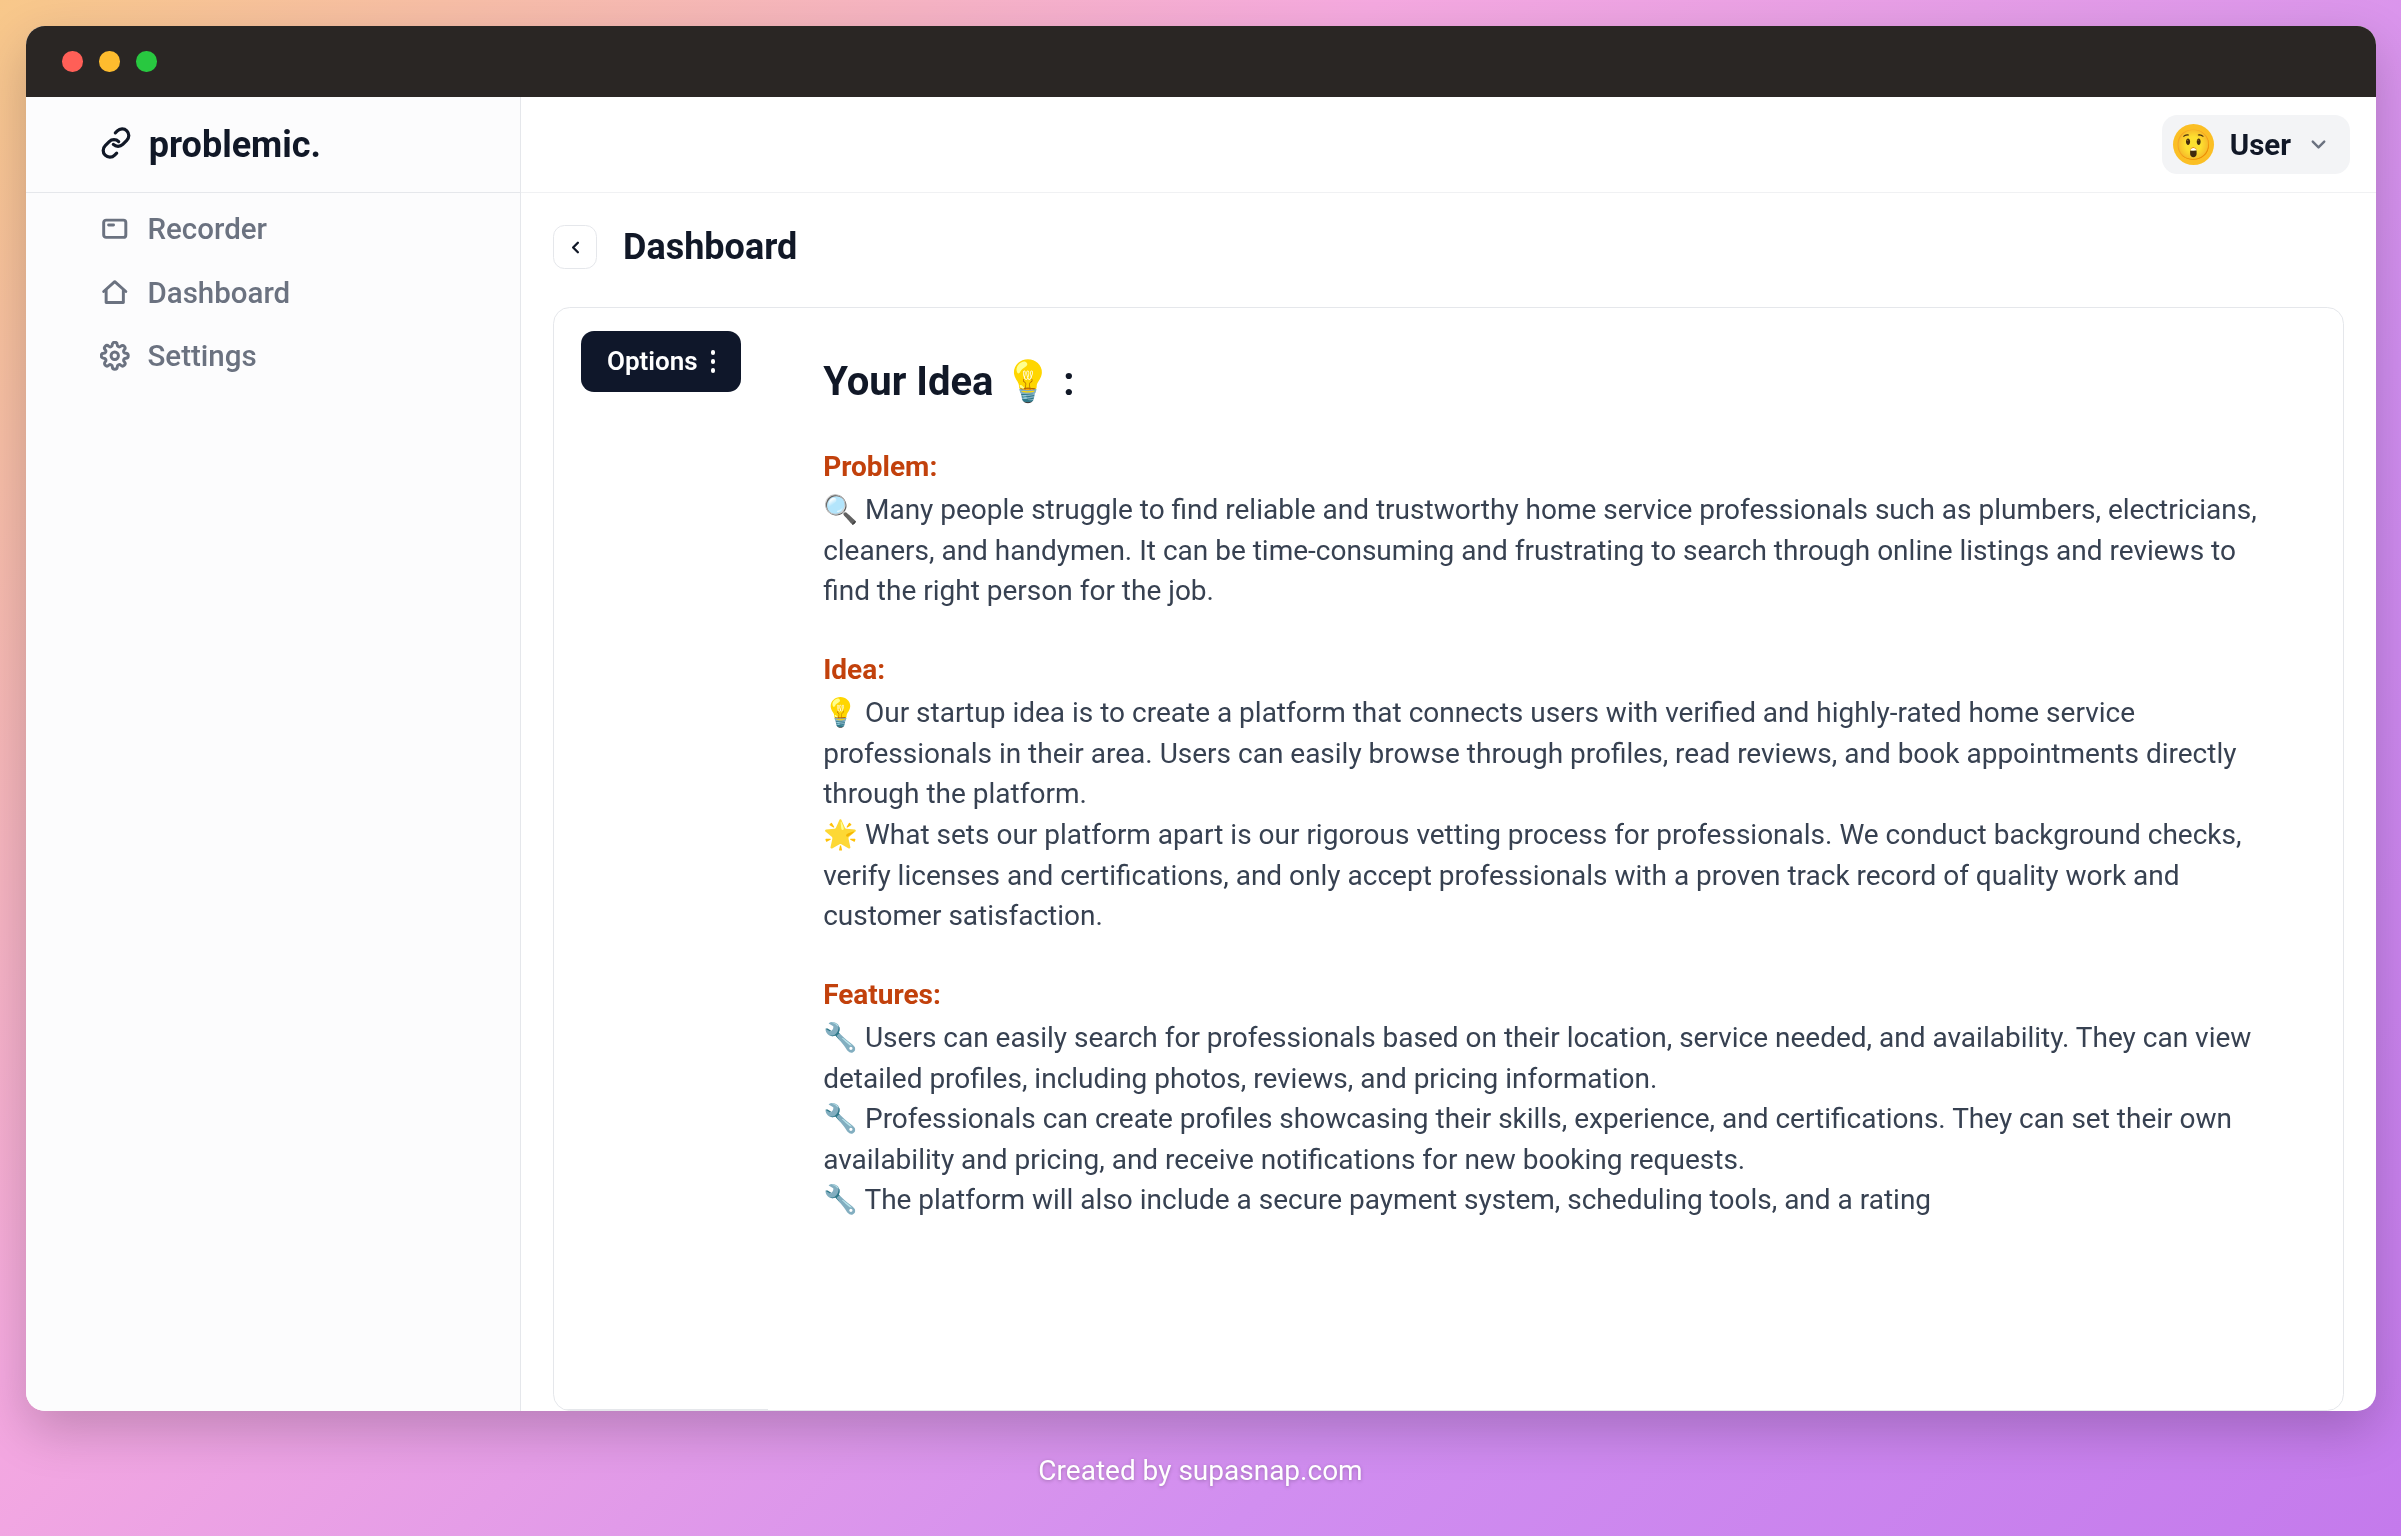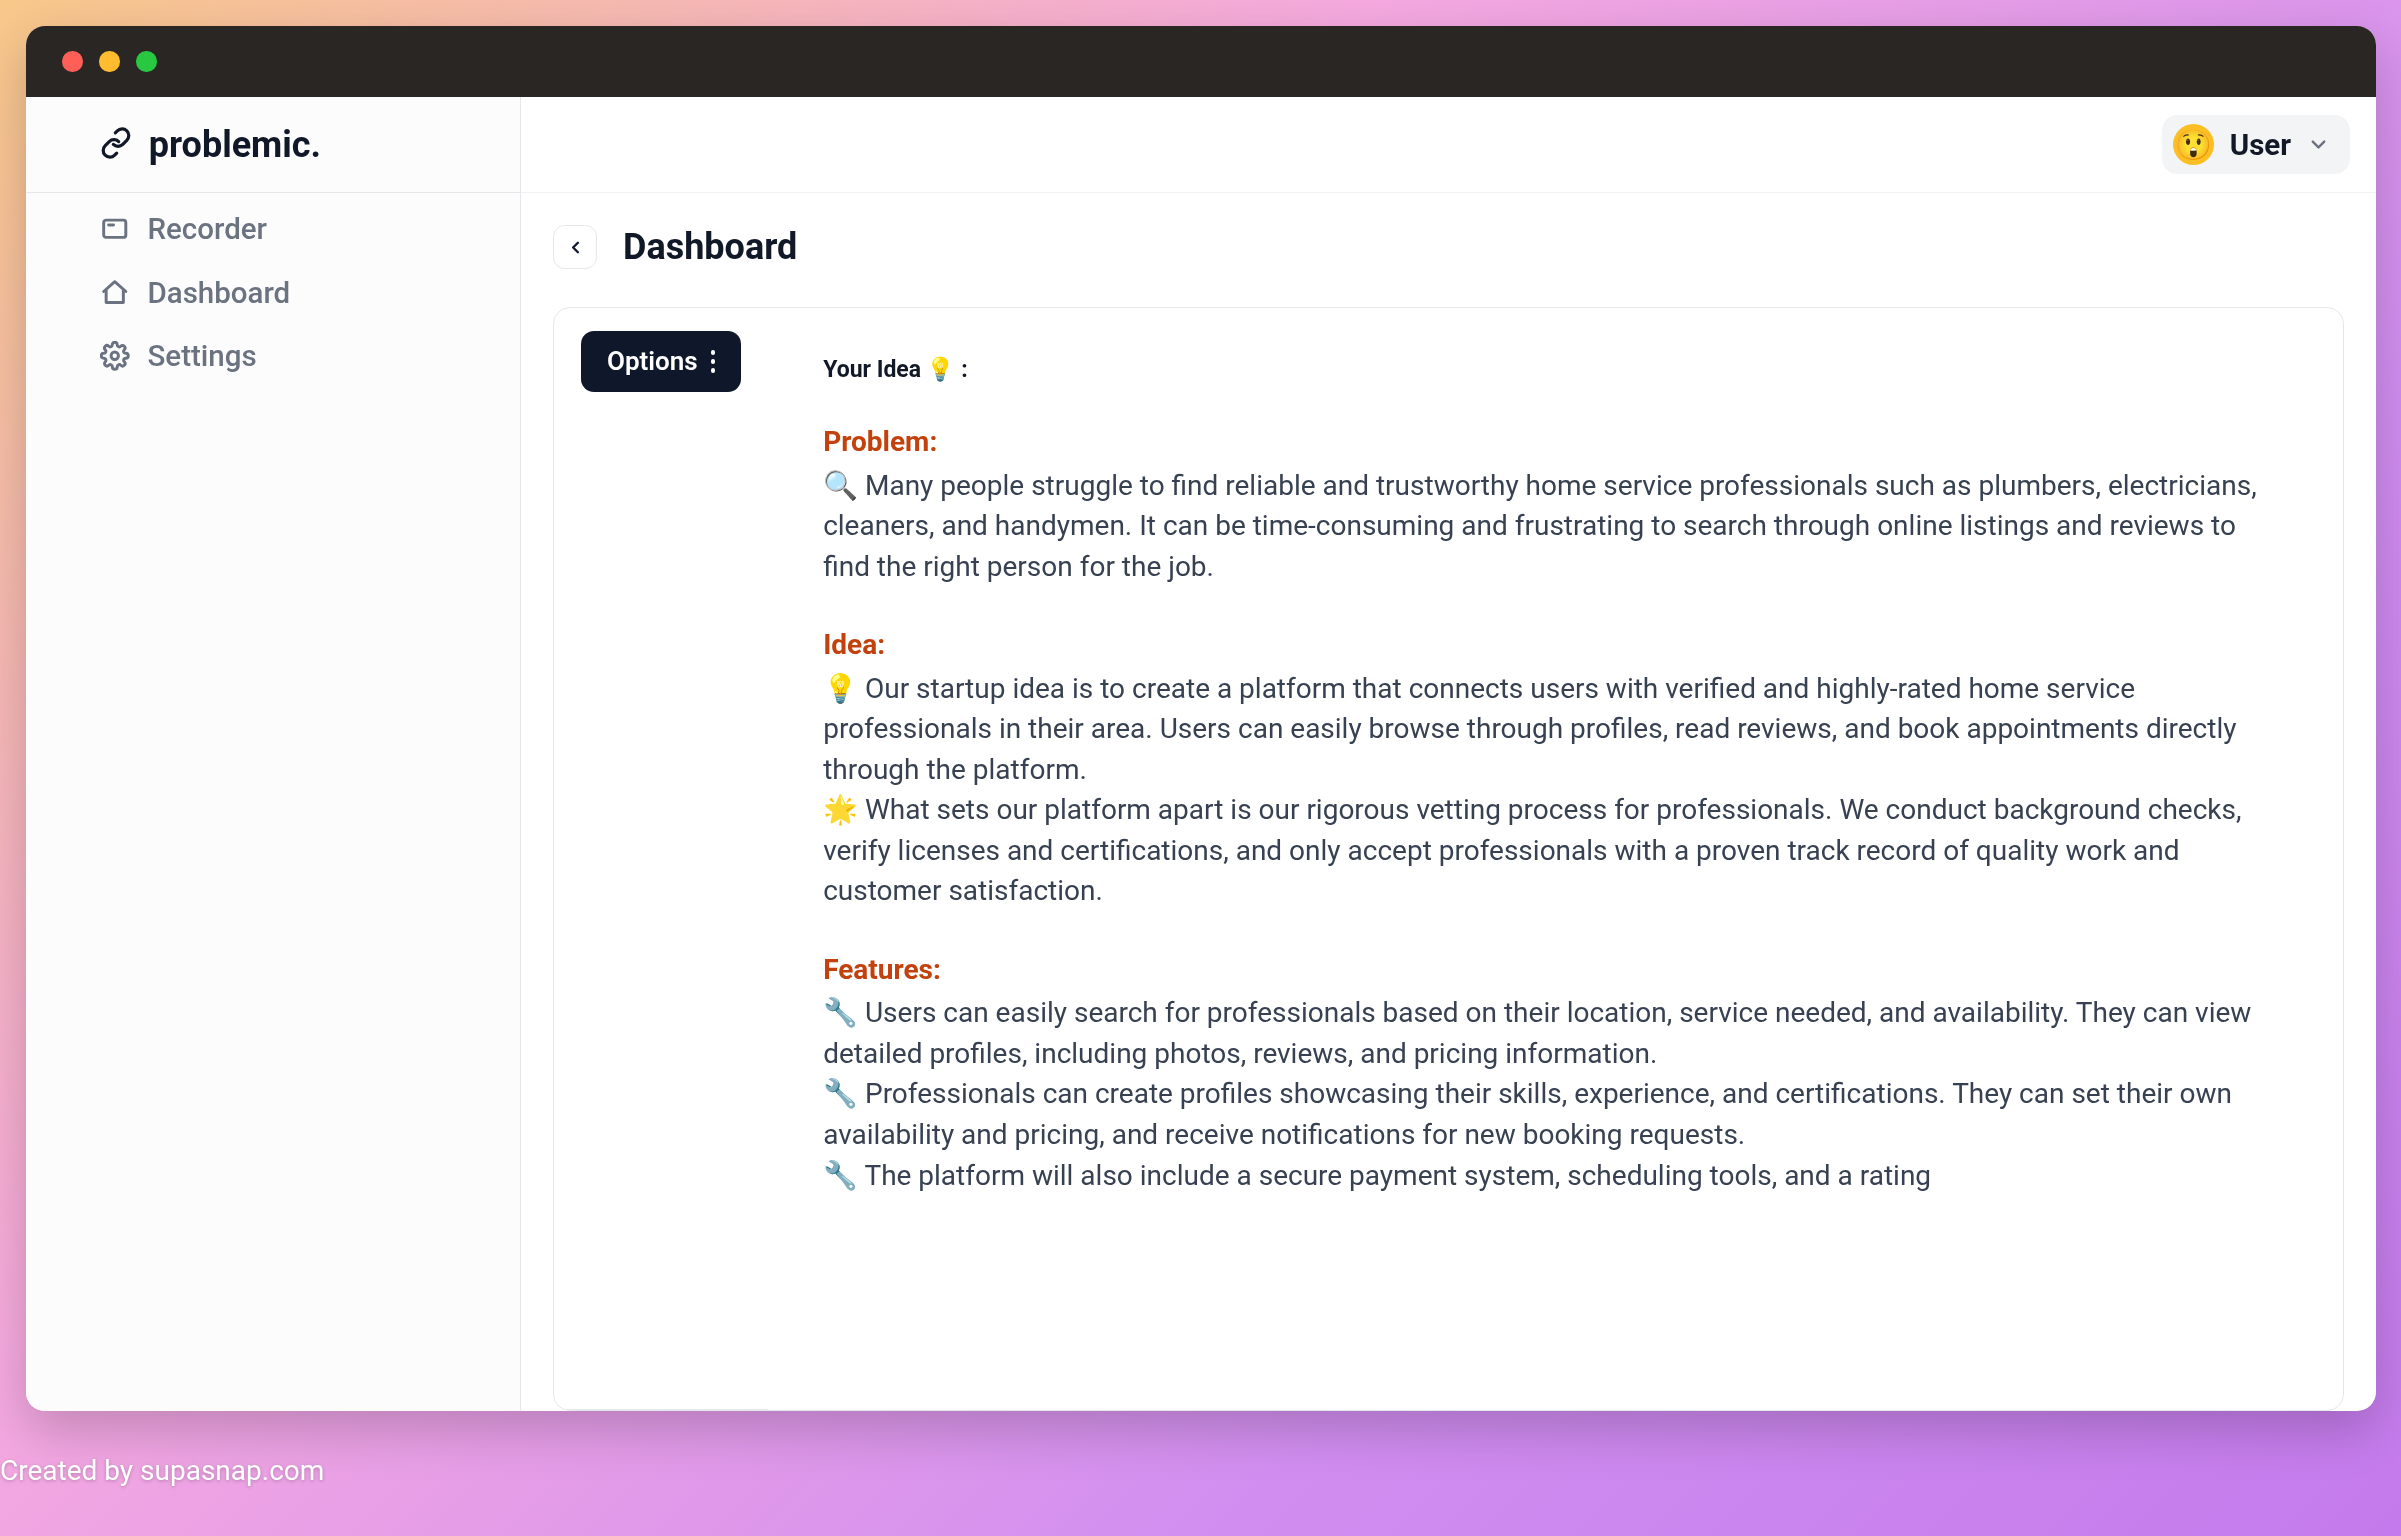--- a/index.html
+++ b/index.html
@@ -175,40 +175,41 @@
 
   .card-body {
     flex: 1;
     padding: 45px 55px 0 55px;
     overflow: hidden;
     color: #2b3440;
     font-size: 28px;
     line-height: 1.45;
   }
   .idea-title {
-    font-size: 23px;
+    font-size: 40px;
     font-weight: 700;
     color:#111827;
     margin-bottom: 36px;
   }
   .sec-h {
     font-weight: 700;
     color:#c2410c;
     margin-top: 38px;
     margin-bottom: 2.6px;
   }
   .sec-h.first { margin-top: 0; }
   .para {
     color:#374151;
   }
 
   .footer-credit {
     position: absolute;
     left: 0; right: 0;
     bottom: 50px;
+    text-align: center;
     font-size: 28px;
     color: #ffffff;
     text-shadow: 0 1.3px 3.8px rgba(0,0,0,0.25);
   }
 </style>
 </head>
 <body>
 
 <div class="frame">
 

